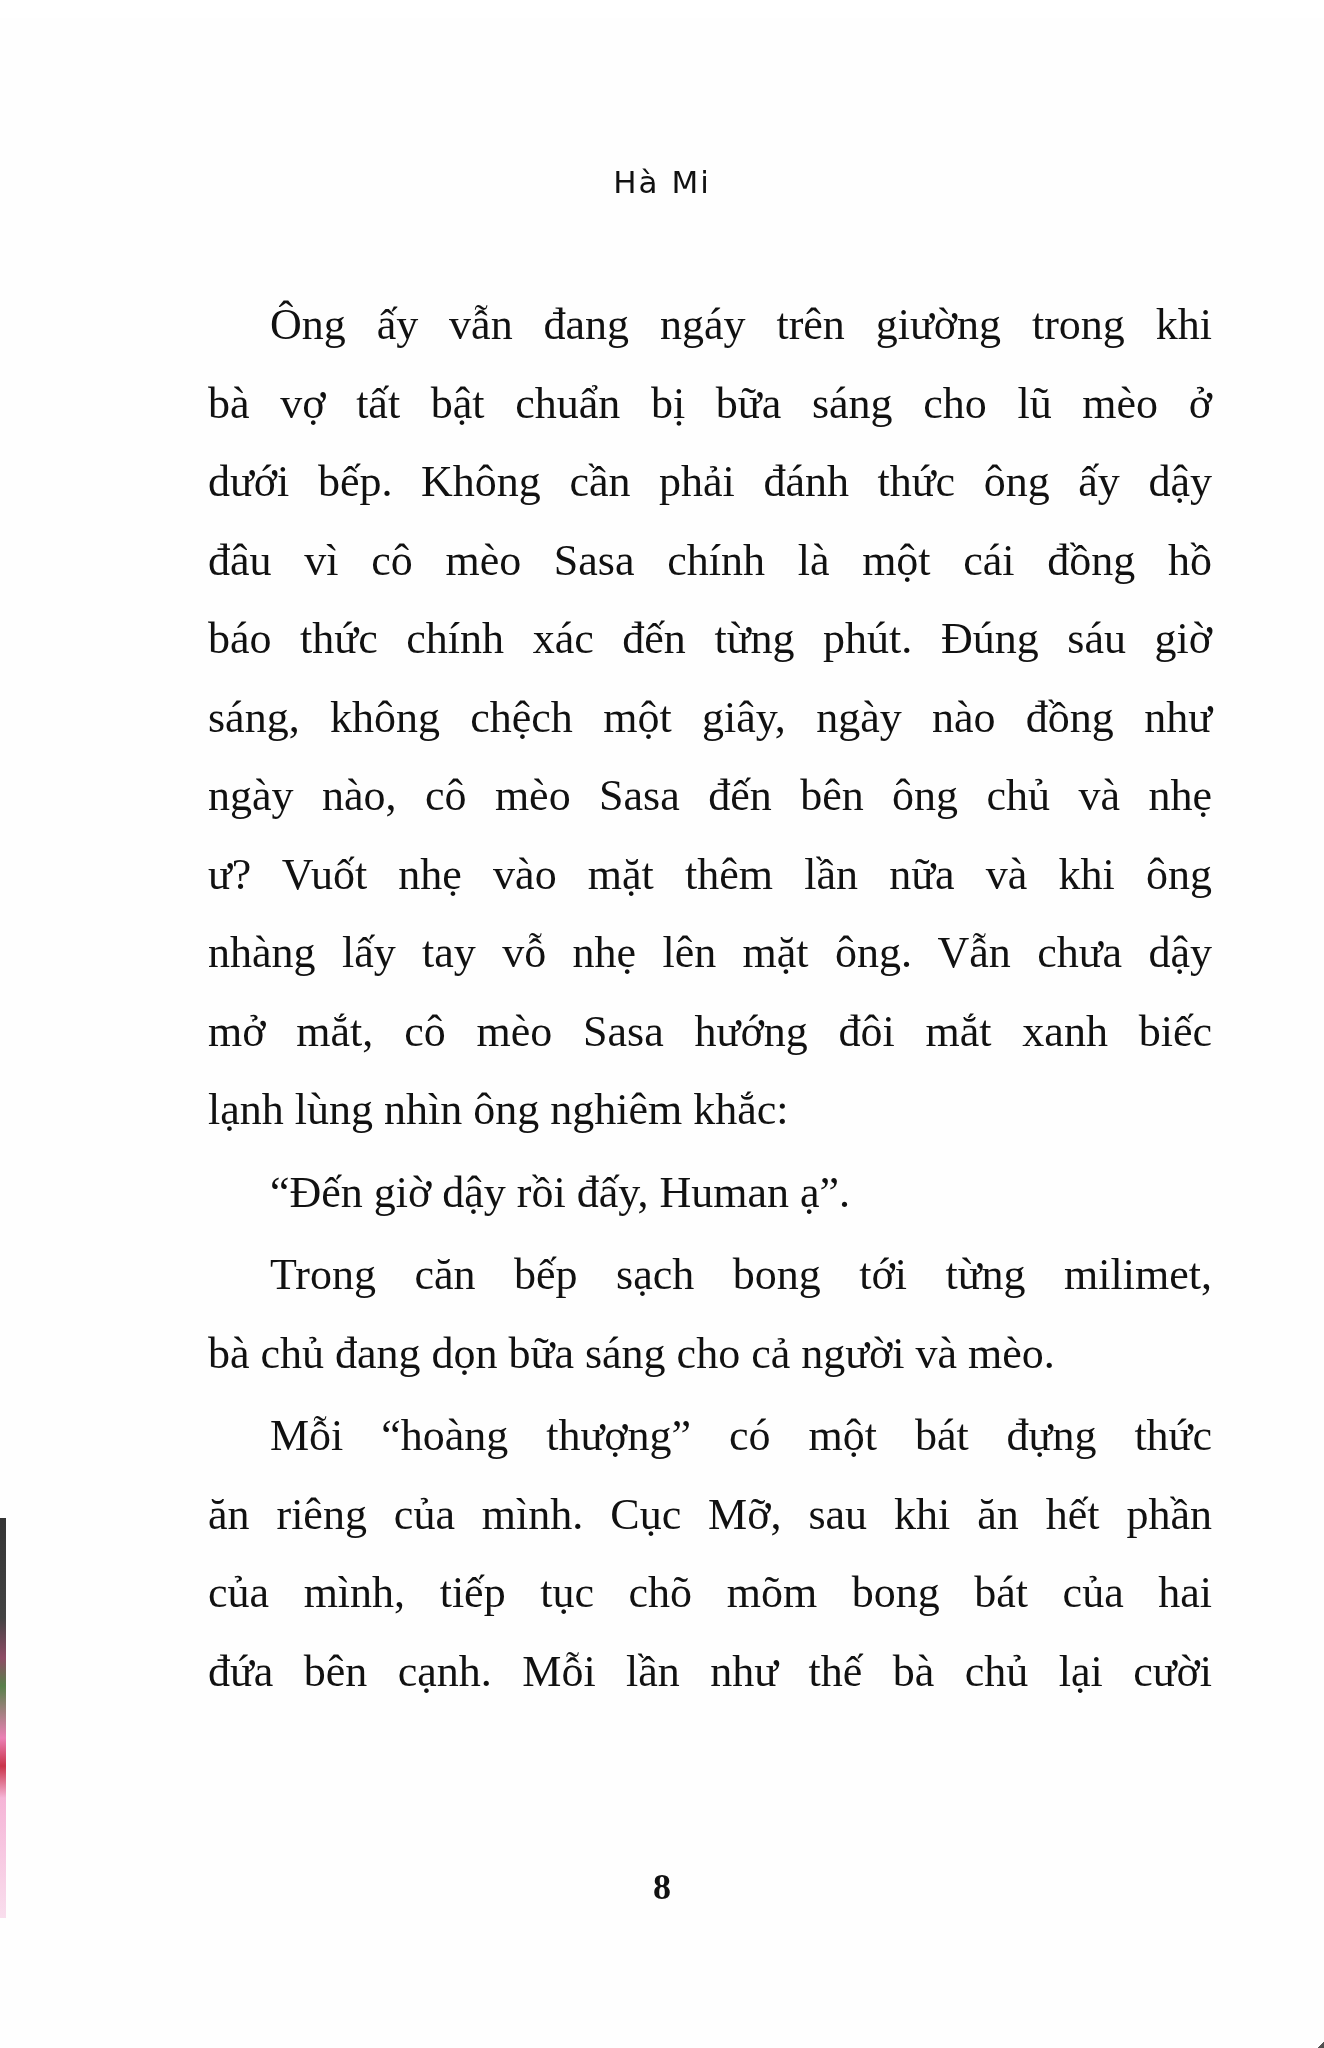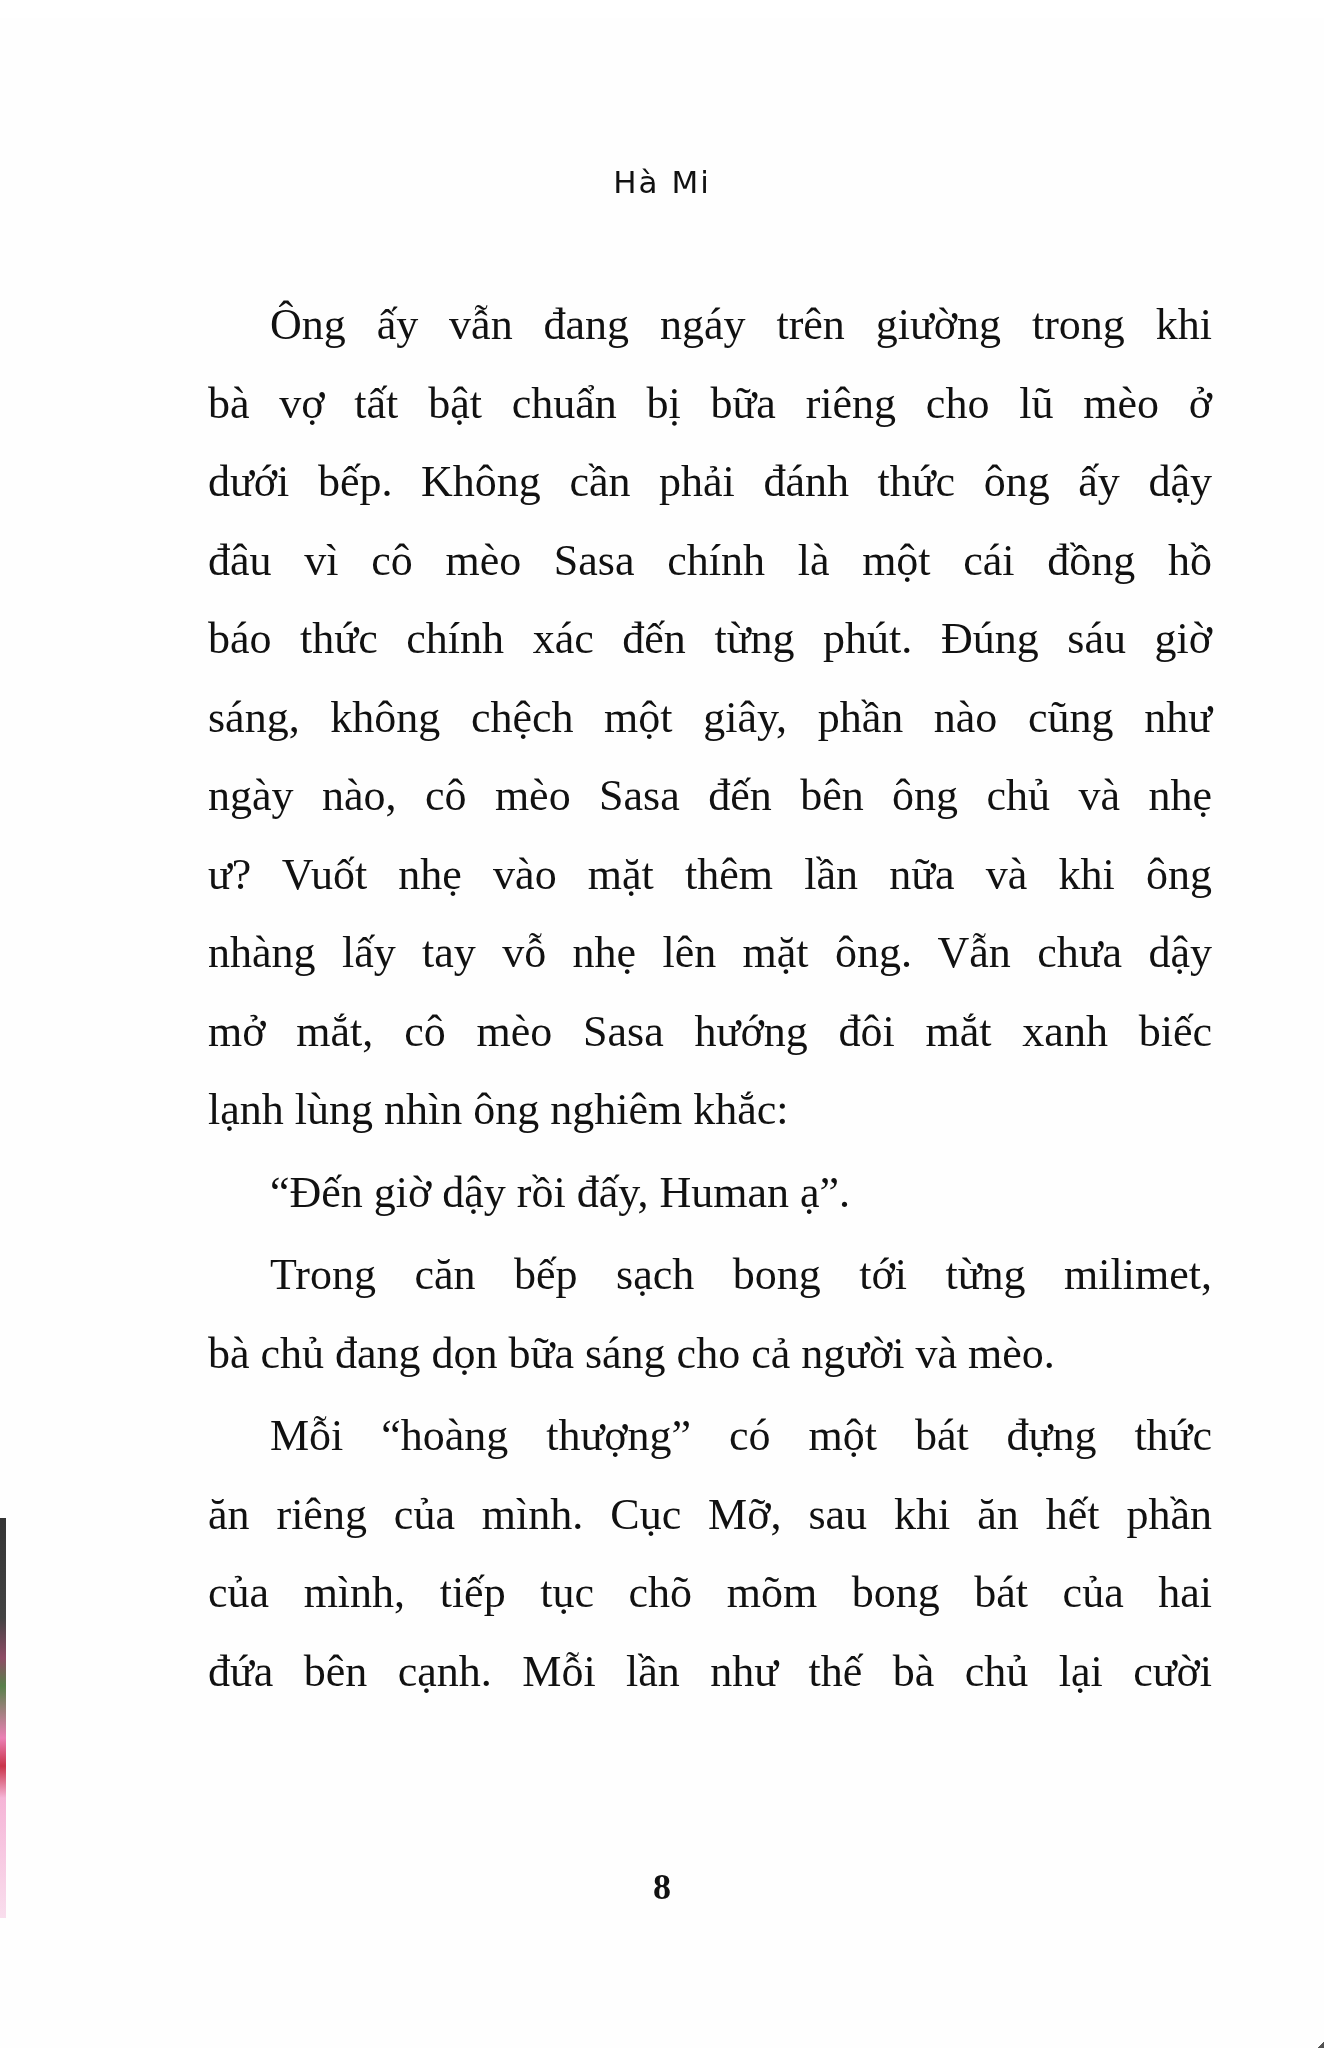--- a/index.html
+++ b/index.html
@@ -90,25 +90,25 @@
 <div class="page">
   <div class="spine-edge"></div>
   <div class="corner-shadow"></div>
 
   <div class="running-header">Hà Mi</div>
 
   <div class="body-text">
 
     <div class="para-block">
       <span class="line indent">Ông ấy vẫn đang ngáy trên giường trong khi</span>
-      <span class="line">bà vợ tất bật chuẩn bị bữa riêng cho lũ mèo ở</span>
+      <span class="line">bà vợ tất bật chuẩn bị bữa sáng cho lũ mèo ở</span>
       <span class="line">dưới bếp. Không cần phải đánh thức ông ấy dậy</span>
       <span class="line">đâu vì cô mèo Sasa chính là một cái đồng hồ</span>
       <span class="line">báo thức chính xác đến từng phút. Đúng sáu giờ</span>
-      <span class="line">sáng, không chệch một giây, phần nào cũng như</span>
+      <span class="line">sáng, không chệch một giây, ngày nào đồng như</span>
       <span class="line">ngày nào, cô mèo Sasa đến bên ông chủ và nhẹ</span>
       <span class="line">ư? Vuốt nhẹ vào mặt thêm lần nữa và khi ông</span>
       <span class="line">nhàng lấy tay vỗ nhẹ lên mặt ông. Vẫn chưa dậy</span>
       <span class="line">mở mắt, cô mèo Sasa hướng đôi mắt xanh biếc</span>
       <span class="line last">lạnh lùng nhìn ông nghiêm khắc:</span>
     </div>
 
     <div class="para-block" style="margin-top:4px;">
       <span class="line indent last">“Đến giờ dậy rồi đấy, Human ạ”.</span>
     </div>

